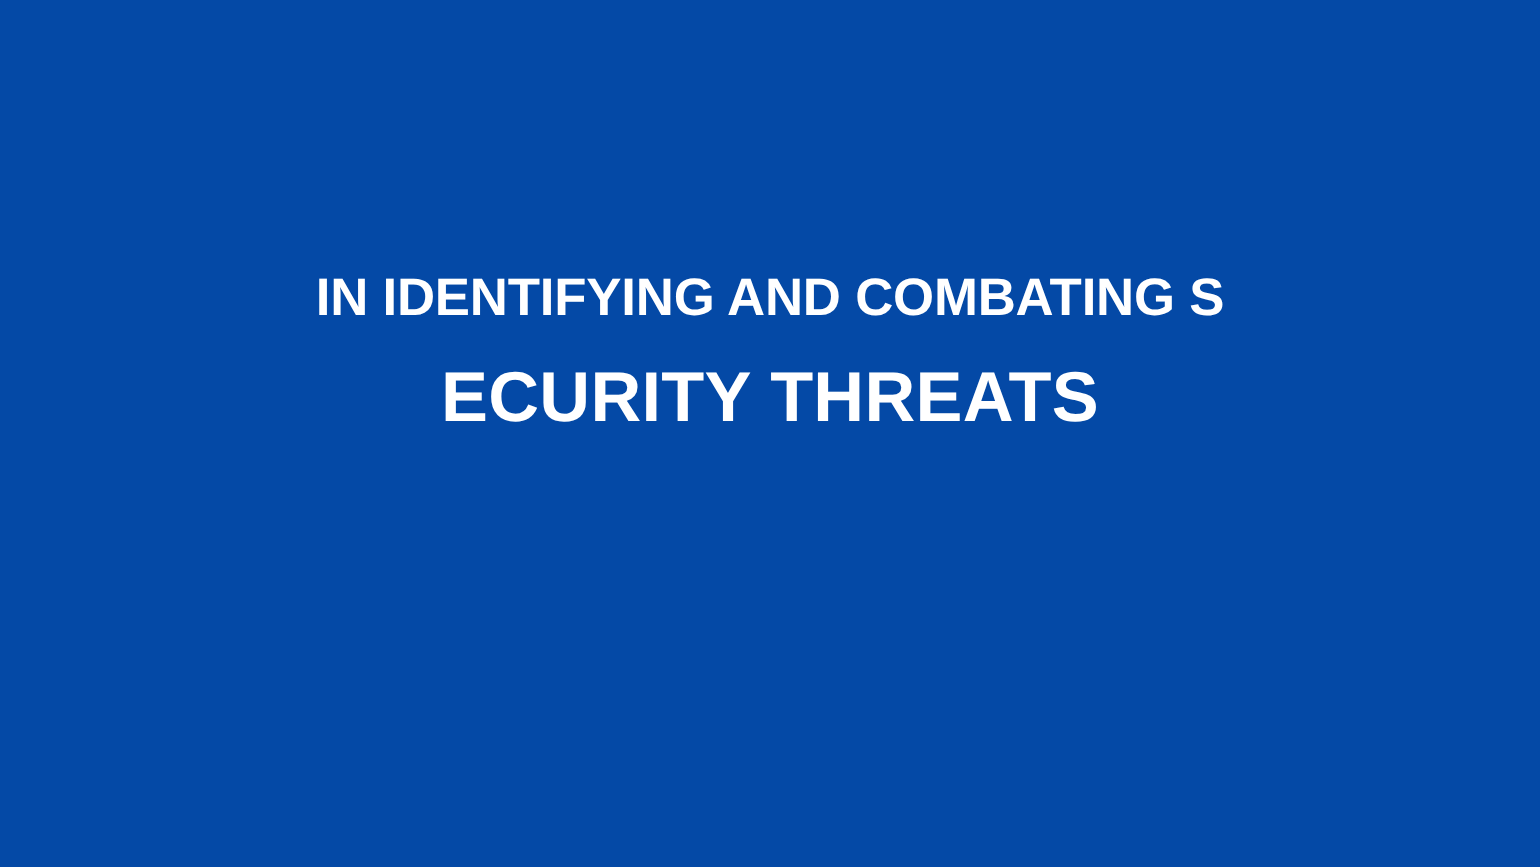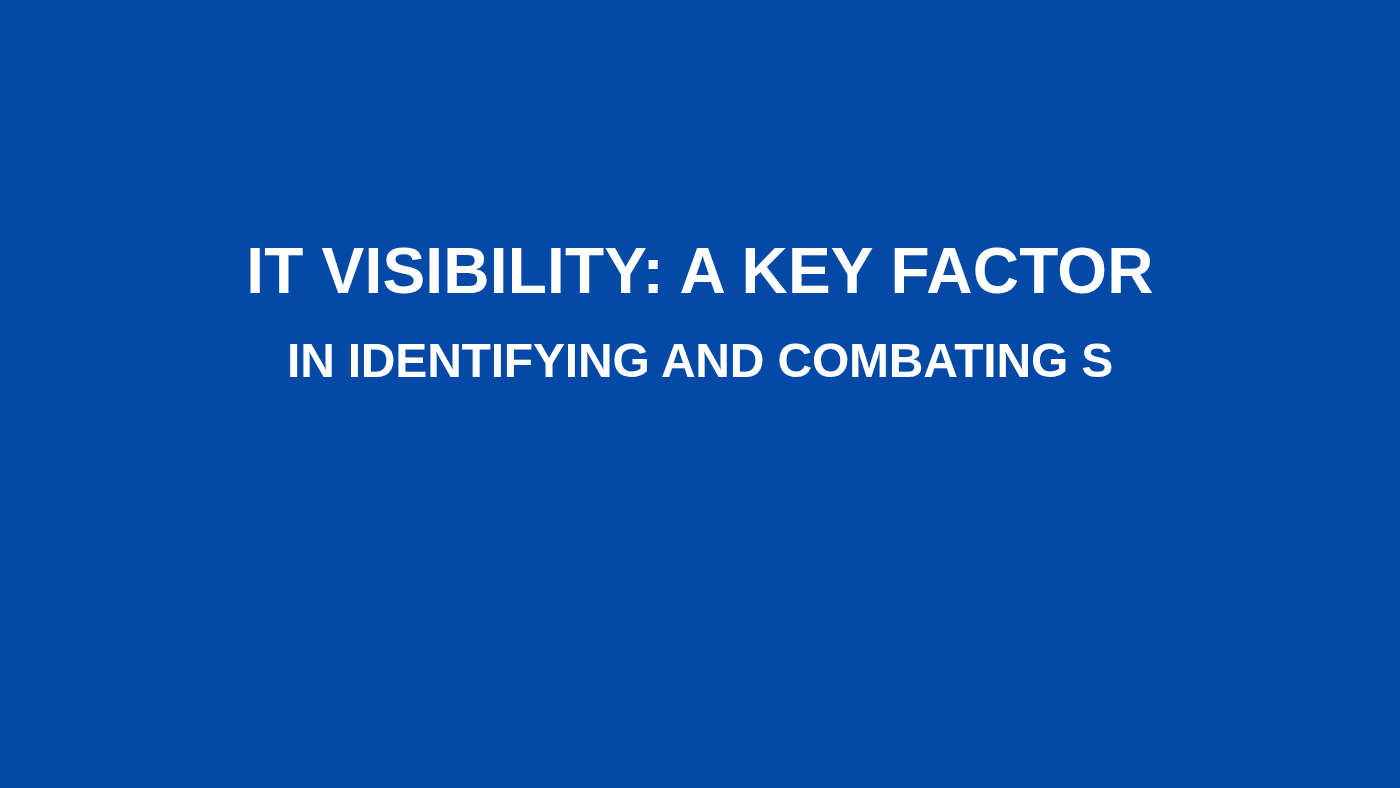--- a/index.html
+++ b/index.html
@@ -52,17 +52,17 @@
     font-size: 48px;
     letter-spacing: -0.2px;
   }
 </style>
 </head>
 <body style="background: rgb(4, 73, 166);">
 
 <div class="slide" style="background: rgb(4, 73, 166);">
 
   <div class="title-block">
-    <span class="title-line l1" style="color: rgb(255, 255, 255);">IT VISIBILITY: A KEY FACTOR</span>
     <span class="title-line l2" style="color: rgb(255, 255, 255);">IN IDENTIFYING AND COMBATING S</span>
+    <span class="title-line l3" style="color: rgb(255, 255, 255);">ECURITY THREATS</span>
   </div>
 
 </div>
 
 </body></html>

